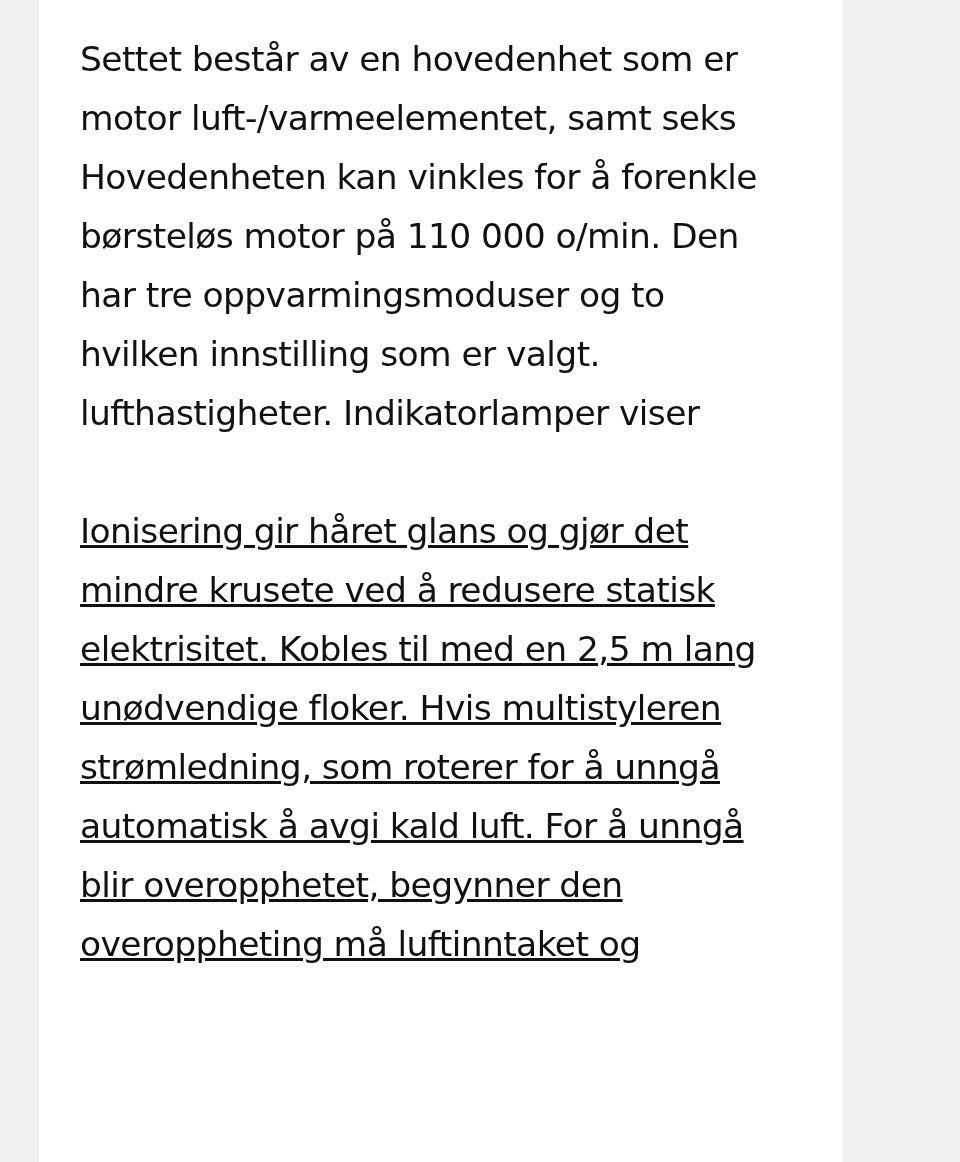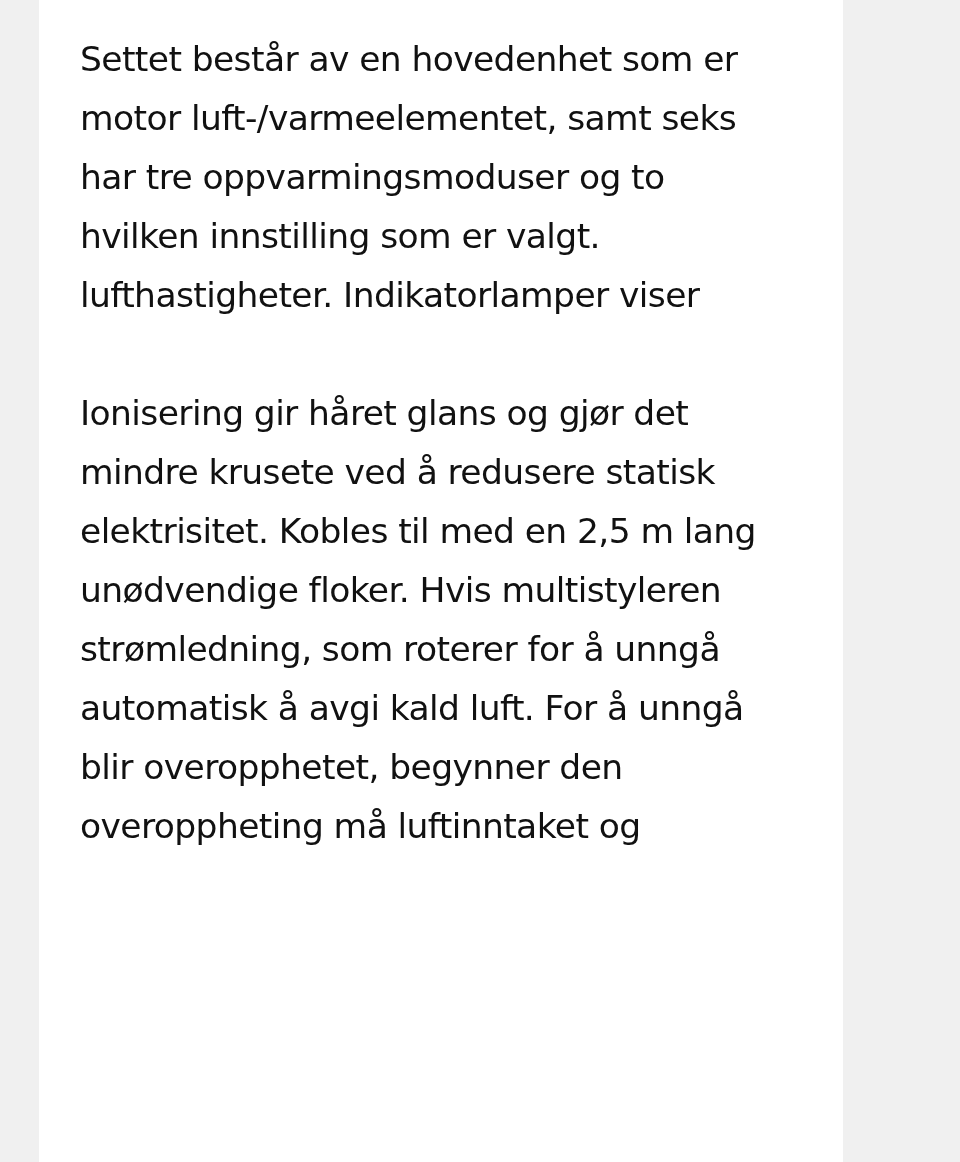--- a/index.html
+++ b/index.html
@@ -27,34 +27,37 @@
       font-size: 34.5px;
       line-height: 59px;
       color: #111111;
       letter-spacing: -0.6px;
     }
     .para {
       margin: 0;
     }
     .para + .para {
       margin-top: 59px;
+      text-decoration: underline;
     }
     .line {
       display: block;
       height: 59px;
     }
   </style>
 </head>
 <body>
 
 <div class="page">
   <div class="content">
     <div class="para">
       <span class="line">Settet består av en hovedenhet som er</span>
       <span class="line">motor luft-/varmeelementet, samt seks</span>
+      <span class="line">Hovedenheten kan vinkles for å forenkle</span>
+      <span class="line">børsteløs motor på 110 000 o/min. Den</span>
       <span class="line">har tre oppvarmingsmoduser og to</span>
       <span class="line">hvilken innstilling som er valgt.</span>
       <span class="line">lufthastigheter. Indikatorlamper viser</span>
     </div>
     <div class="para">
       <span class="line">Ionisering gir håret glans og gjør det</span>
       <span class="line">mindre krusete ved å redusere statisk</span>
       <span class="line">elektrisitet. Kobles til med en 2,5 m lang</span>
       <span class="line">unødvendige floker. Hvis multistyleren</span>
       <span class="line">strømledning, som roterer for å unngå</span>

